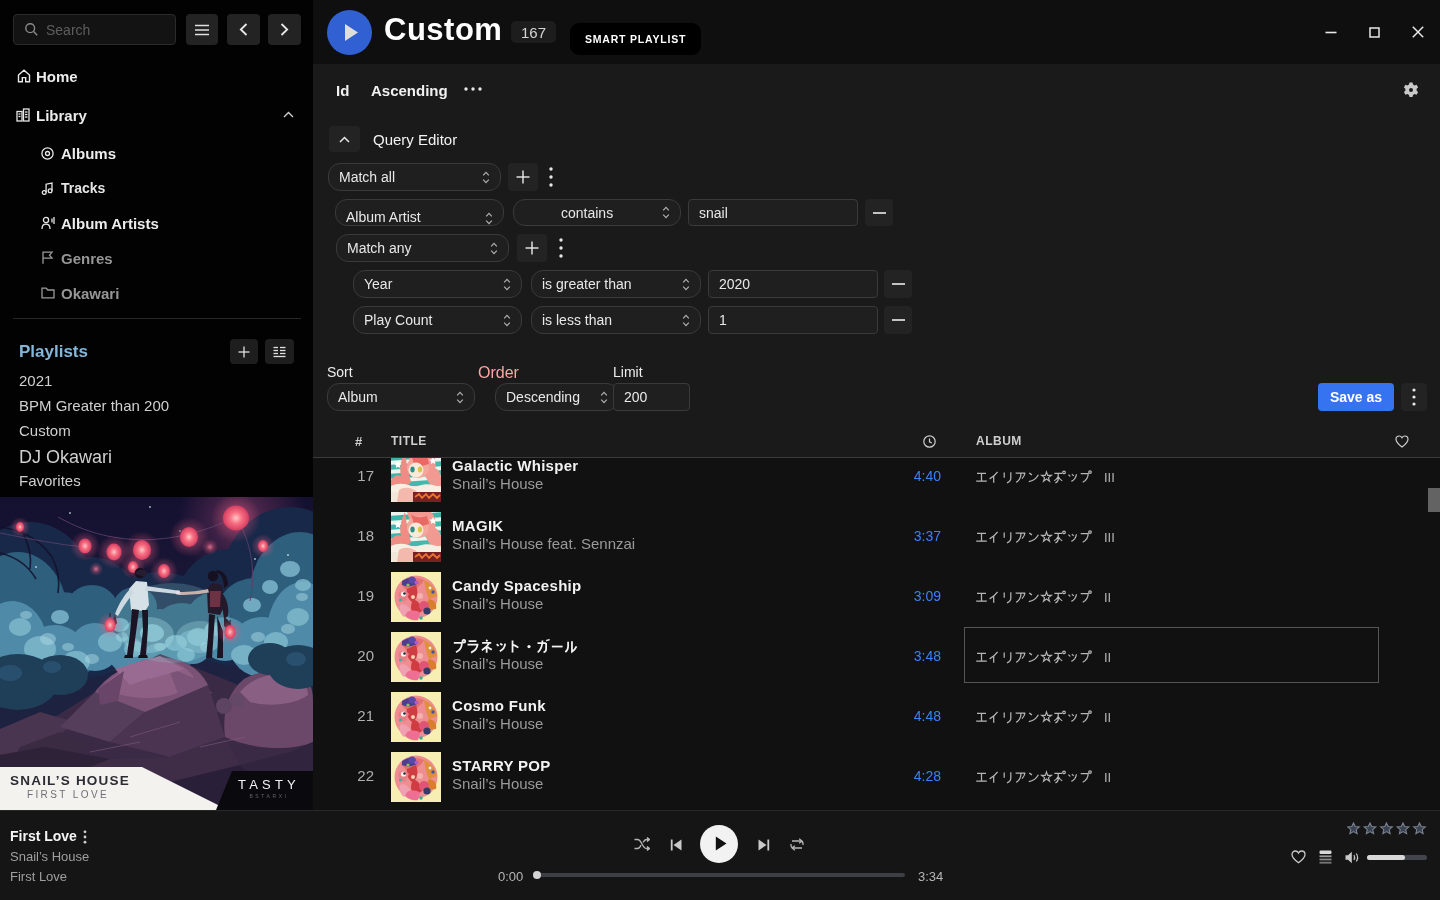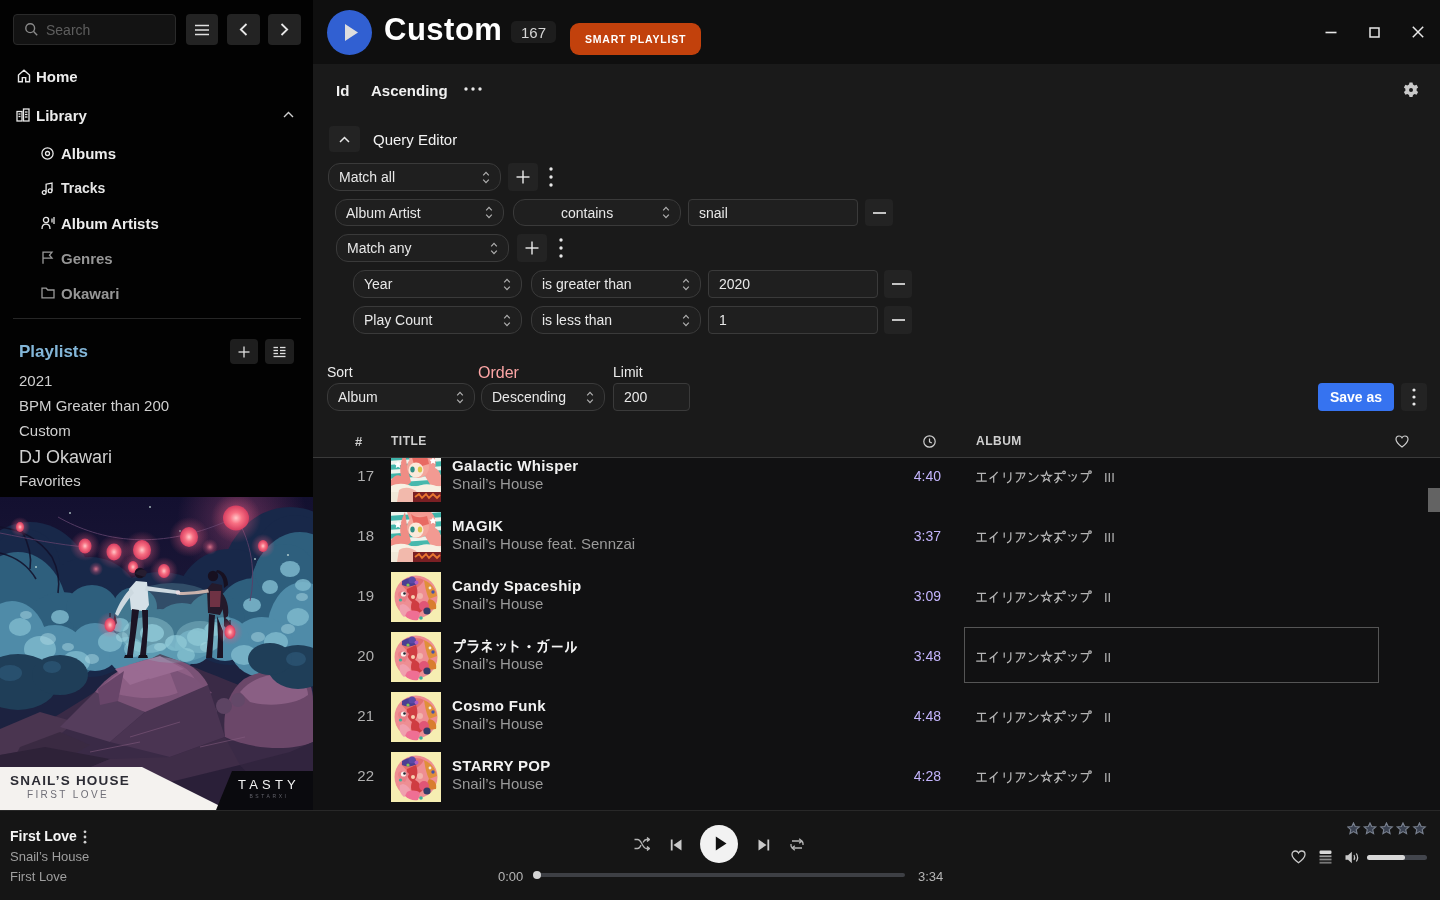--- a/index.html
+++ b/index.html
@@ -5,21 +5,21 @@
   * { margin:0; padding:0; box-sizing:border-box; }
   html,body { width:1440px; height:900px; overflow:hidden; background:#000; font-family:"Liberation Sans",sans-serif; }
   .abs { position:absolute; }
   #stage { position:relative; width:1440px; height:900px; background:#000; }
   .ctl { background:#232323; border-radius:4px; display:flex; align-items:center; justify-content:center; }
   .sel { background:#1f1f1f; border:1px solid #3a3a3a; border-radius:12px; color:#e8e8e8; font-size:14px; display:flex; align-items:center; padding:0 10px; justify-content:space-between; }
   .inp { background:#1f1f1f; border:1px solid #3a3a3a; border-radius:4px; color:#e8e8e8; font-size:14px; display:flex; align-items:center; padding:0 10px; }
   .rnum { position:absolute; left:30px; width:31px; text-align:right; color:#b0b0b0; font-size:15px; line-height:15px; }
   .rtitle { position:absolute; left:139px; color:#f2f2f2; font-size:15px; font-weight:bold; line-height:15px; letter-spacing:0.3px; }
   .rartist { position:absolute; left:139px; color:#9a9a9a; font-size:15px; line-height:15px; }
-  .rdur { position:absolute; left:568px; width:60px; text-align:right; color:#c4b5fd; font-size:14px; line-height:15px; }
+  .rdur { position:absolute; left:568px; width:60px; text-align:right; color:#3b82f6; font-size:14px; line-height:15px; }
   .ralb { position:absolute; left:662px; color:#b5b5b5; font-size:13px; line-height:15px; display:flex; align-items:center; }
   .rnume { margin-left:10px; }
   .jp { color:#b5b5b5; }
   .jp { color:#b5b5b5; } .jpt { color:#f2f2f2; } .jp use { stroke-width:1.25; } .jpt use { stroke-width:1.65; }
 </style>
 </head>
 <body>
 <svg width="0" height="0" style="position:absolute;">
 <defs>
   <g id="k_e">
@@ -463,21 +463,21 @@
 
   <div class="abs" id="main" style="left:313px;top:0;width:1127px;height:810px;background:#1a1a1a;">
 
     <div class="abs" style="left:0;top:0;width:1127px;height:64px;background:#0f0f0f;"></div>
     <div class="abs" style="left:14px;top:10px;width:45px;height:45px;border-radius:50%;background:#3160d2;"></div>
     <svg class="abs" style="left:31px;top:24px;" width="14" height="17" viewBox="0 0 14 17">
         <path d="M1 0 L14 8.5 L1 17 Z" fill="#dedede"></path>
       </svg>
     <div class="abs" style="left:71px;top:12px;color:#fff;font-size:31px;font-weight:bold;letter-spacing:0.5px;">Custom</div>
     <div class="abs" style="left:198px;top:21px;width:45px;height:22px;background:#1d1d1d;border-radius:5px;color:#d6d6d6;font-size:15px;display:flex;align-items:center;justify-content:center;">167</div>
-    <div class="abs" style="left:257px;top:23px;height:18px;background:#c2410c;border-radius:9px;color:#fff;font-size:10.5px;font-weight:bold;letter-spacing:0.8px;display:flex;align-items:center;padding:16px 15px;">SMART PLAYLIST</div>
+    <div class="abs" style="left:257px;top:23px;height:18px;background:#000000;border-radius:9px;color:#fff;font-size:10.5px;font-weight:bold;letter-spacing:0.8px;display:flex;align-items:center;padding:16px 15px;">SMART PLAYLIST</div>
 
     <svg class="abs" style="left:1012px;top:26px;" width="12" height="12" viewBox="0 0 12 12">
         <line x1="0.5" y1="6.5" x2="11.5" y2="6.5" stroke="#e8e8e8" stroke-width="1.6"></line>
       </svg>
     <svg class="abs" style="left:1056px;top:27px;" width="11" height="11" viewBox="0 0 11 11">
         <rect x="1" y="1" width="9" height="9" fill="none" stroke="#e8e8e8" stroke-width="1.5"></rect>
       </svg>
     <svg class="abs" style="left:1099px;top:26px;" width="12" height="12" viewBox="0 0 12 12">
         <g stroke="#e8e8e8" stroke-width="1.5">
           <line x1="0.8" y1="0.8" x2="11.2" y2="11.2"></line>
@@ -524,21 +524,21 @@
         </svg>
       </div>
     <div class="abs" style="left:236px;top:165px;width:4px;height:24px;"><svg width="4" height="24" viewBox="0 0 4 24">
           <g fill="#e8e8e8">
             <circle cx="2" cy="4" r="1.7"></circle>
             <circle cx="2" cy="12" r="1.7"></circle>
             <circle cx="2" cy="20" r="1.7"></circle>
           </g>
         </svg></div>
 
-    <div class="abs sel" style="left:22px;top:199px;width:169px;height:27px;">
+    <div class="abs sel" style="left:22px;top:199px;width:169px;height:27px;align-items:flex-end;">
         <span>Album Artist</span>
         <svg width="8" height="13" viewBox="0 0 8 13">
           <g fill="none" stroke="#b0b0b0" stroke-width="1.2">
             <path d="M1.2 4.4 L4 1.4 L6.8 4.4"></path>
             <path d="M1.2 8.6 L4 11.6 L6.8 8.6"></path>
           </g>
         </svg>
       </div>
     <div class="abs sel" style="left:200px;top:199px;width:168px;height:27px;padding-left:47px;">
         <span>contains</span>
@@ -636,21 +636,21 @@
     <div class="abs" style="left:300px;top:364px;color:#ededed;font-size:14px;">Limit</div>
     <div class="abs sel" style="left:14px;top:383px;width:148px;height:28px;">
         <span>Album</span>
         <svg width="8" height="13" viewBox="0 0 8 13">
           <g fill="none" stroke="#b0b0b0" stroke-width="1.2">
             <path d="M1.2 4.4 L4 1.4 L6.8 4.4"></path>
             <path d="M1.2 8.6 L4 11.6 L6.8 8.6"></path>
           </g>
         </svg>
       </div>
-    <div class="abs sel" style="left:168px;top:383px;width:124px;height:28px;">
+    <div class="abs sel" style="left:182px;top:383px;width:124px;height:28px;">
         <span>Descending</span>
         <svg width="8" height="13" viewBox="0 0 8 13">
           <g fill="none" stroke="#b0b0b0" stroke-width="1.2">
             <path d="M1.2 4.4 L4 1.4 L6.8 4.4"></path>
             <path d="M1.2 8.6 L4 11.6 L6.8 8.6"></path>
           </g>
         </svg>
       </div>
     <div class="abs inp" style="left:300px;top:383px;width:77px;height:28px;">200</div>
     <div class="abs" style="left:1005px;top:383px;width:76px;height:28px;background:#3673f0;border-radius:4px;color:#fff;font-size:14px;font-weight:bold;display:flex;align-items:center;justify-content:center;">Save as</div>

